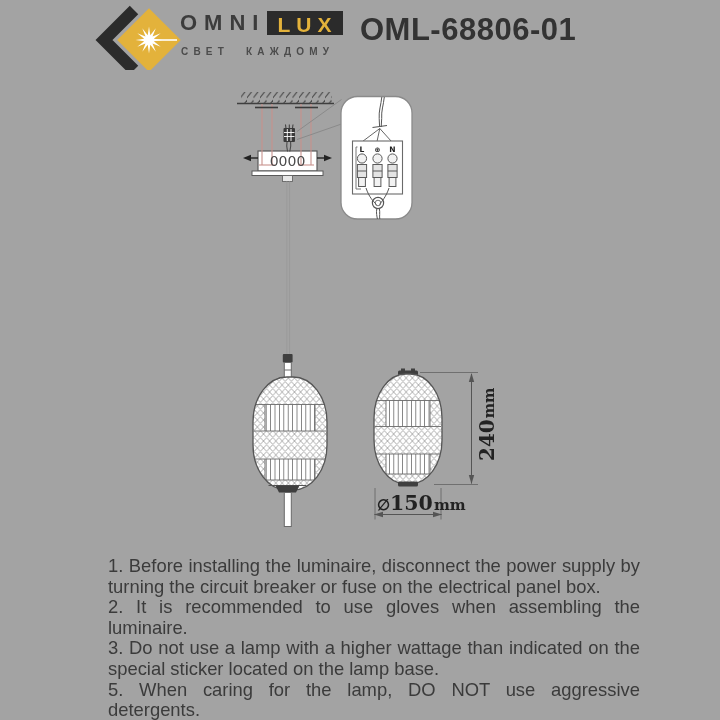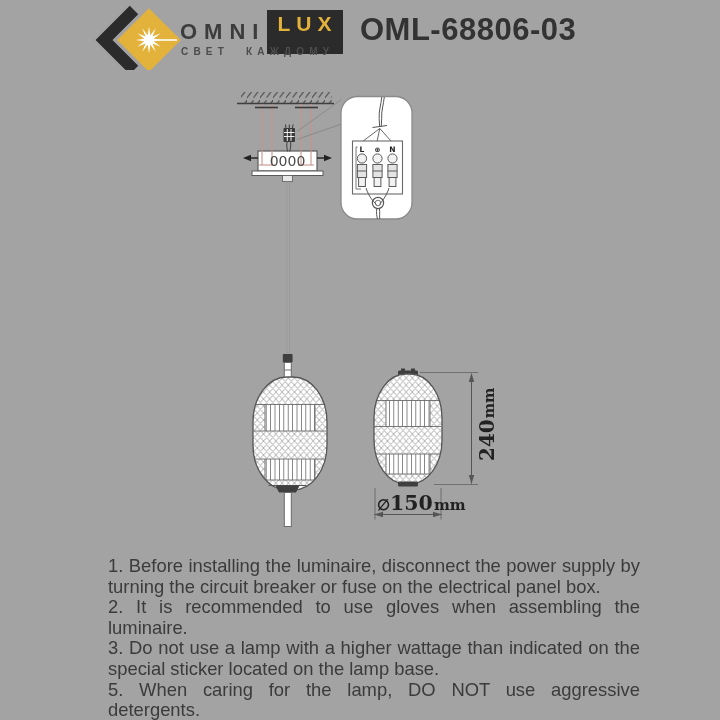--- a/index.html
+++ b/index.html
@@ -5,21 +5,21 @@
   html,body{margin:0;padding:0;background:#ffffff;}
   .page{position:relative;width:720px;height:720px;background:#a3a3a3;overflow:hidden;
         font-family:"Liberation Sans", sans-serif;color:#3a3a3a;}
 
   
   .logo-block{position:absolute;left:92px;top:4px;width:250px;height:64px;}
   .logo-mark{position:absolute;left:0;top:0;}
   .brand-words{position:absolute;left:88px;top:6px;display:flex;align-items:center;}
   .brand-omni{font-size:22px;font-weight:bold;letter-spacing:7px;color:#3c3c3c;}
   .lux-box{margin-left:2px;background:#2b2b2b;color:#e3b23b;font-size:21px;font-weight:bold;
-           letter-spacing:6px;padding:3px 6px 20px 10px;line-height:1;}
+           letter-spacing:6px;padding:3px 6px 0 10px;line-height:1;}
   .brand-tagline{position:absolute;left:89px;top:42px;font-size:10px;font-weight:600;
                  letter-spacing:5.2px;word-spacing:9px;color:#4c4c4c;white-space:nowrap;}
   .model-number{position:absolute;left:360px;top:12px;font-size:31px;font-weight:bold;
                 letter-spacing:.5px;color:#333333;}
 
   
   .drawing{position:absolute;left:0;top:0;}
 
   
   .instructions{position:absolute;left:108px;top:556px;width:532px;}
@@ -39,21 +39,21 @@
       <polygon fill="#ffffff" points="70.5,36 61.8,37.3 68.7,42.8 60.5,39.5 63.8,47.7 58.3,40.8 57,49.5 55.7,40.8 50.3,47.7 53.5,39.5 45.3,42.8 52.2,37.3 43.5,36 52.2,34.7 45.3,29.3 53.5,32.5 50.3,24.3 55.7,31.2 57,22.5 58.3,31.2 63.8,24.3 60.5,32.5 68.7,29.3 61.8,34.7"></polygon>
       <circle cx="57" cy="36" r="3.2" fill="#ffffff"></circle>
     </svg>
     <div class="brand-words">
       <span class="brand-omni">OMNI</span>
       <span class="lux-box">LUX</span>
     </div>
     <div class="brand-tagline">СВЕТ КАЖДОМУ</div>
   </div>
 
-  <div class="model-number">OML-68806-03</div>
+  <div class="model-number">OML-68806-01</div>
 
   <svg class="drawing" width="720" height="720" viewBox="0 0 720 720">
     <defs>
       <pattern id="mesh" width="6.2" height="7" patternUnits="userSpaceOnUse">
         <path d="M3.1,0 L6.2,3.5 L3.1,7 L0,3.5 Z" fill="none" stroke="#7d7d7d" stroke-width="0.65"></path>
       </pattern>
       <pattern id="vln" width="4.4" height="6" patternUnits="userSpaceOnUse">
         <line x1="2.2" y1="0" x2="2.2" y2="6" stroke="#787878" stroke-width="0.9"></line>
       </pattern>
       <pattern id="hatch" width="6.5" height="11" patternUnits="userSpaceOnUse">

